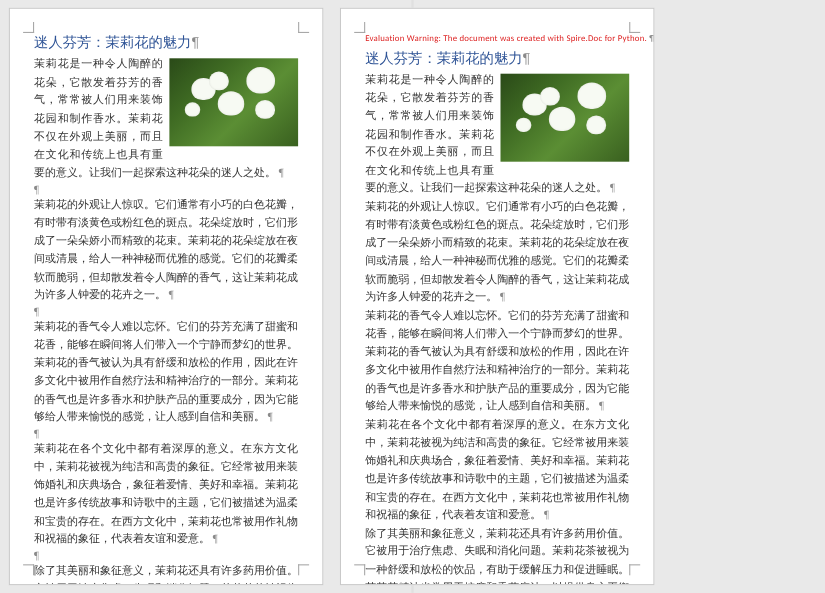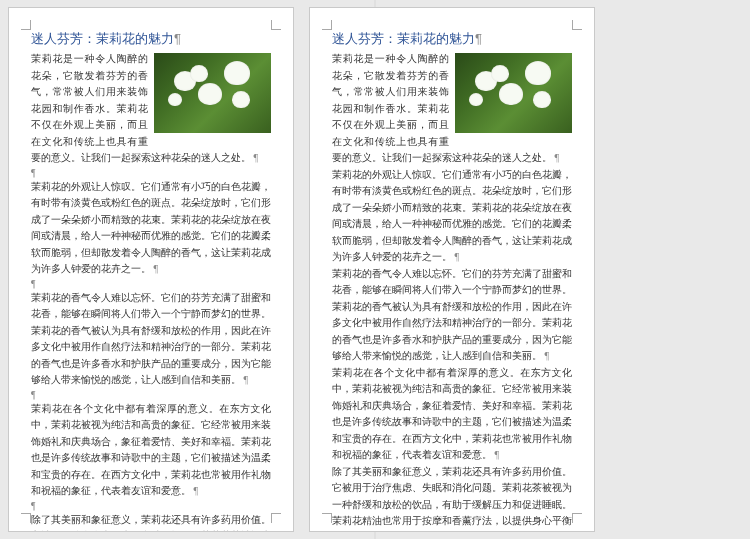--- a/index.html
+++ b/index.html
@@ -129,20 +129,23 @@
     </svg>
   </div>
 
   <div class="page">
     <div class="page-inner">
       <span class="crop tl"></span>
       <span class="crop tr"></span>
       <span class="crop bl"></span>
       <span class="crop br"></span>
 
+      <div class="warning">
+        <span>Evaluation Warning: The document was created with Spire.Doc for Python.</span> <span class="pilcrow">¶</span>
+      </div>
 
       <div class="title">
         <span>迷人芬芳：茉莉花的魅力</span><span class="pilcrow">¶</span>
       </div>
 
       <div class="para-block">
         <div class="jasmine">
           <div class="petal" style="top:18px;left:20px;width:22px;height:20px"></div>
           <div class="petal" style="top:12px;left:36px;width:18px;height:17px"></div>
           <div class="petal" style="top:30px;left:44px;width:24px;height:22px"></div>

